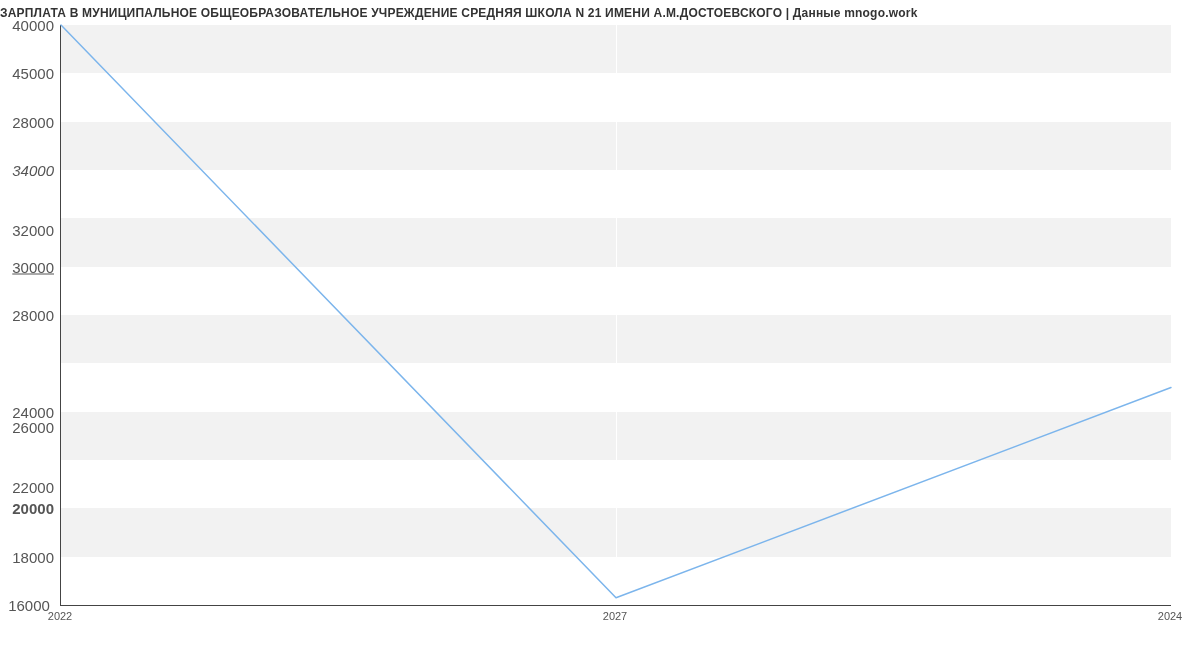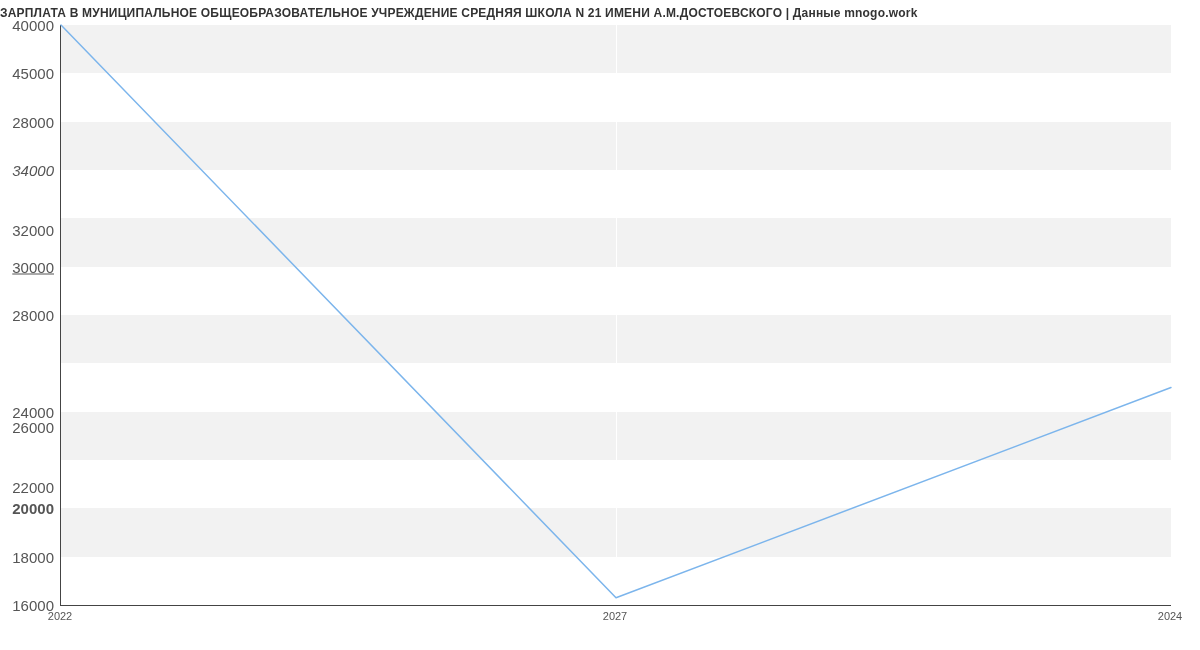--- a/index.html
+++ b/index.html
@@ -97,21 +97,21 @@
       <div class="band" style="top: 193.333px; height: 48.3333px;"></div>
       <div class="band" style="top: 96.6667px; height: 48.3333px;"></div>
       <div class="band" style="top: 0px; height: 48.3333px;"></div>
       <div class="x-split" style="left: 555px;"></div>
       <div class="x-split" style="left: 1110px;"></div>
       <svg class="line-layer" id="svg">
         <path d="M0.00 0.00 L555.00 572.75 L1110.00 362.50" class="series-line" stroke="#7cb5ec"></path>
       </svg>
   </div>
 
-<div class="y-tick" style="top: 605px;">16000</div>
+<div class="y-tick" style="top: 605px; text-align: center;">16000</div>
     <div class="y-tick" style="top: 556.667px;">18000</div>
     <div class="y-tick" style="top: 508.333px; font-weight: bold;">20000</div>
     <div class="y-tick" style="top: 487px;">22000</div>
     <div class="y-tick" style="top: 411.667px;">24000</div>
     <div class="y-tick" style="top: 382px; margin-top: 45px;">26000</div>
     <div class="y-tick" style="top: 315px;">28000</div>
     <div class="y-tick" style="top: 266.667px; text-decoration: underline;">30000</div>
     <div class="y-tick" style="top: 218.333px; margin-top: 12px;">32000</div>
     <div class="y-tick" style="top: 170px; font-style: italic;">34000</div>
     <div class="y-tick" style="top: 121.667px;">28000</div>

